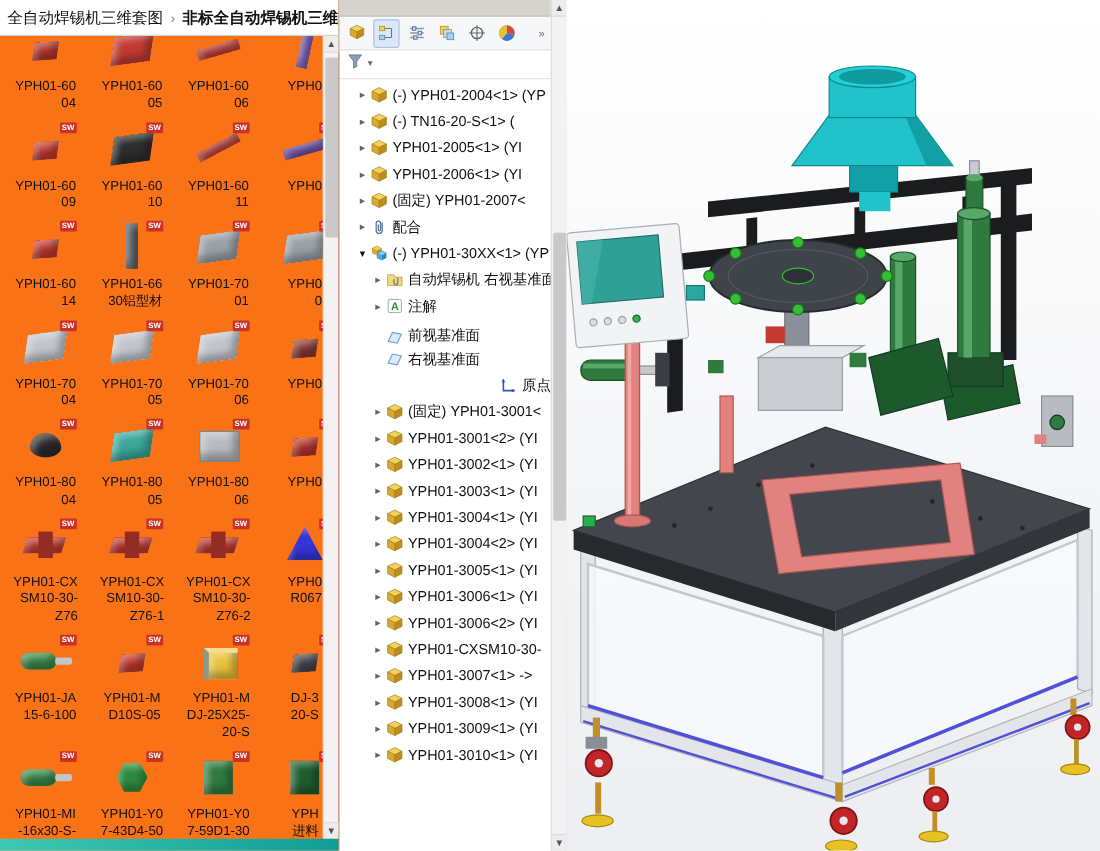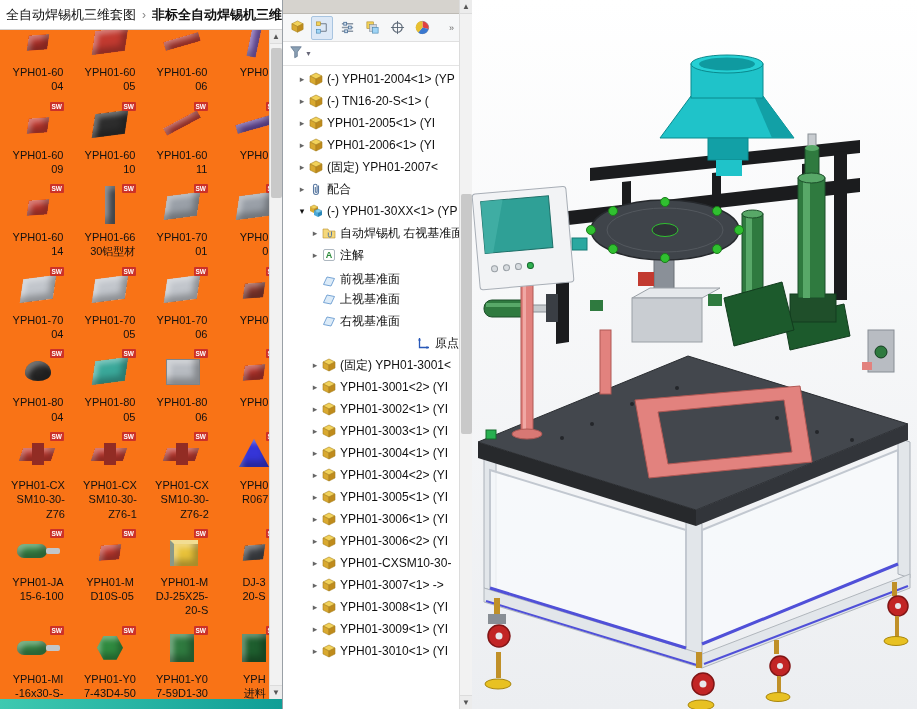--- a/index.html
+++ b/index.html
@@ -491,29 +491,20 @@
             </span>
             <span class="tlabel">前视基准面</span>
           </div>
           <div class="trow" style="padding-left: 26px;">
             <span class="arrow"></span>
             <span class="ticon">
               <svg viewBox="0 0 14 14">
                 <polygon points="1.5,10.5 5,3 12.5,4.5 9,12" fill="#dcebf8" stroke="#6a9cd0" stroke-width=".9"></polygon>
               </svg>
             </span>
-            <span class="tlabel">上视基准面</span>
-          </div>
-          <div class="trow" style="padding-left: 26px;">
-            <span class="arrow"></span>
-            <span class="ticon">
-              <svg viewBox="0 0 14 14">
-                <polygon points="1.5,10.5 5,3 12.5,4.5 9,12" fill="#dcebf8" stroke="#6a9cd0" stroke-width=".9"></polygon>
-              </svg>
-            </span>
             <span class="tlabel">右视基准面</span>
           </div>
           <div class="trow" style="padding-left: 26px; justify-content: flex-end;">
             <span class="arrow"></span>
             <span class="ticon">
               <svg viewBox="0 0 14 14">
                 <path d="M2.5 2 L2.5 11.5 L12 11.5" fill="none" stroke="#2858b8" stroke-width="1.3"></path>
                 <path d="M12 11.5 L9.5 10 L9.5 13 Z" fill="#2858b8"></path>
                 <path d="M2.5 2 L1 4.5 L4 4.5 Z" fill="#2858b8"></path>
               </svg>

